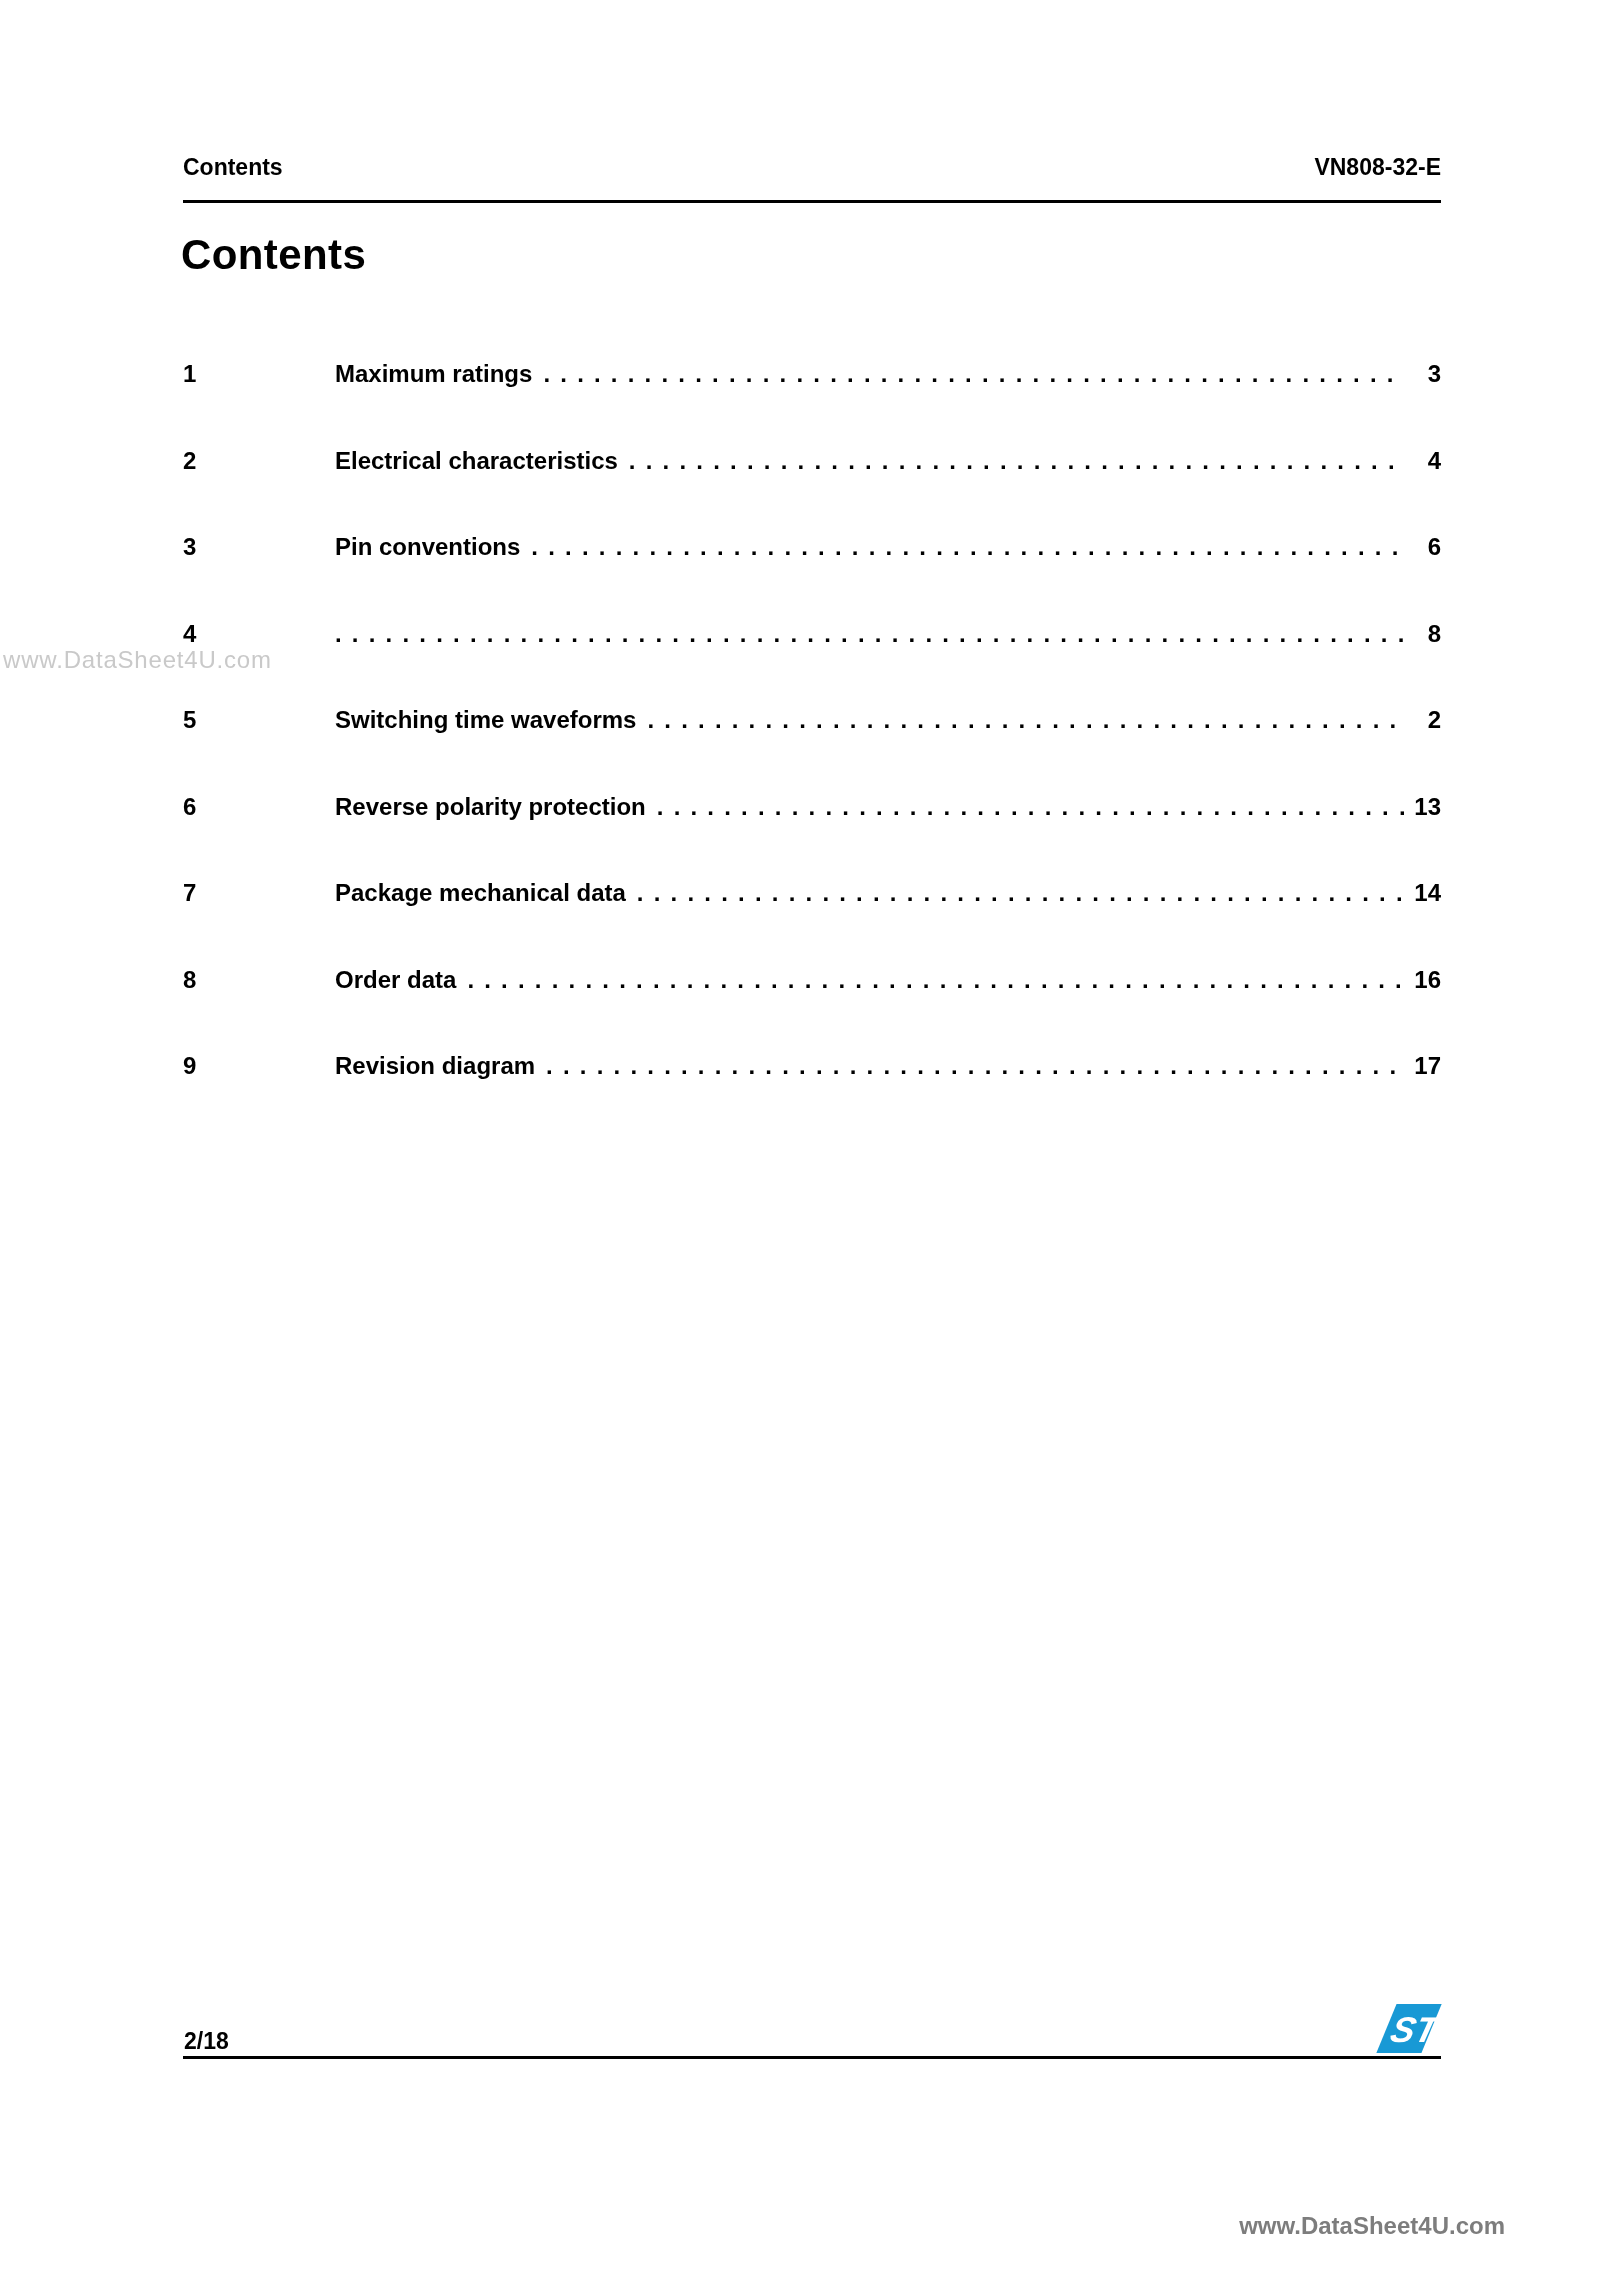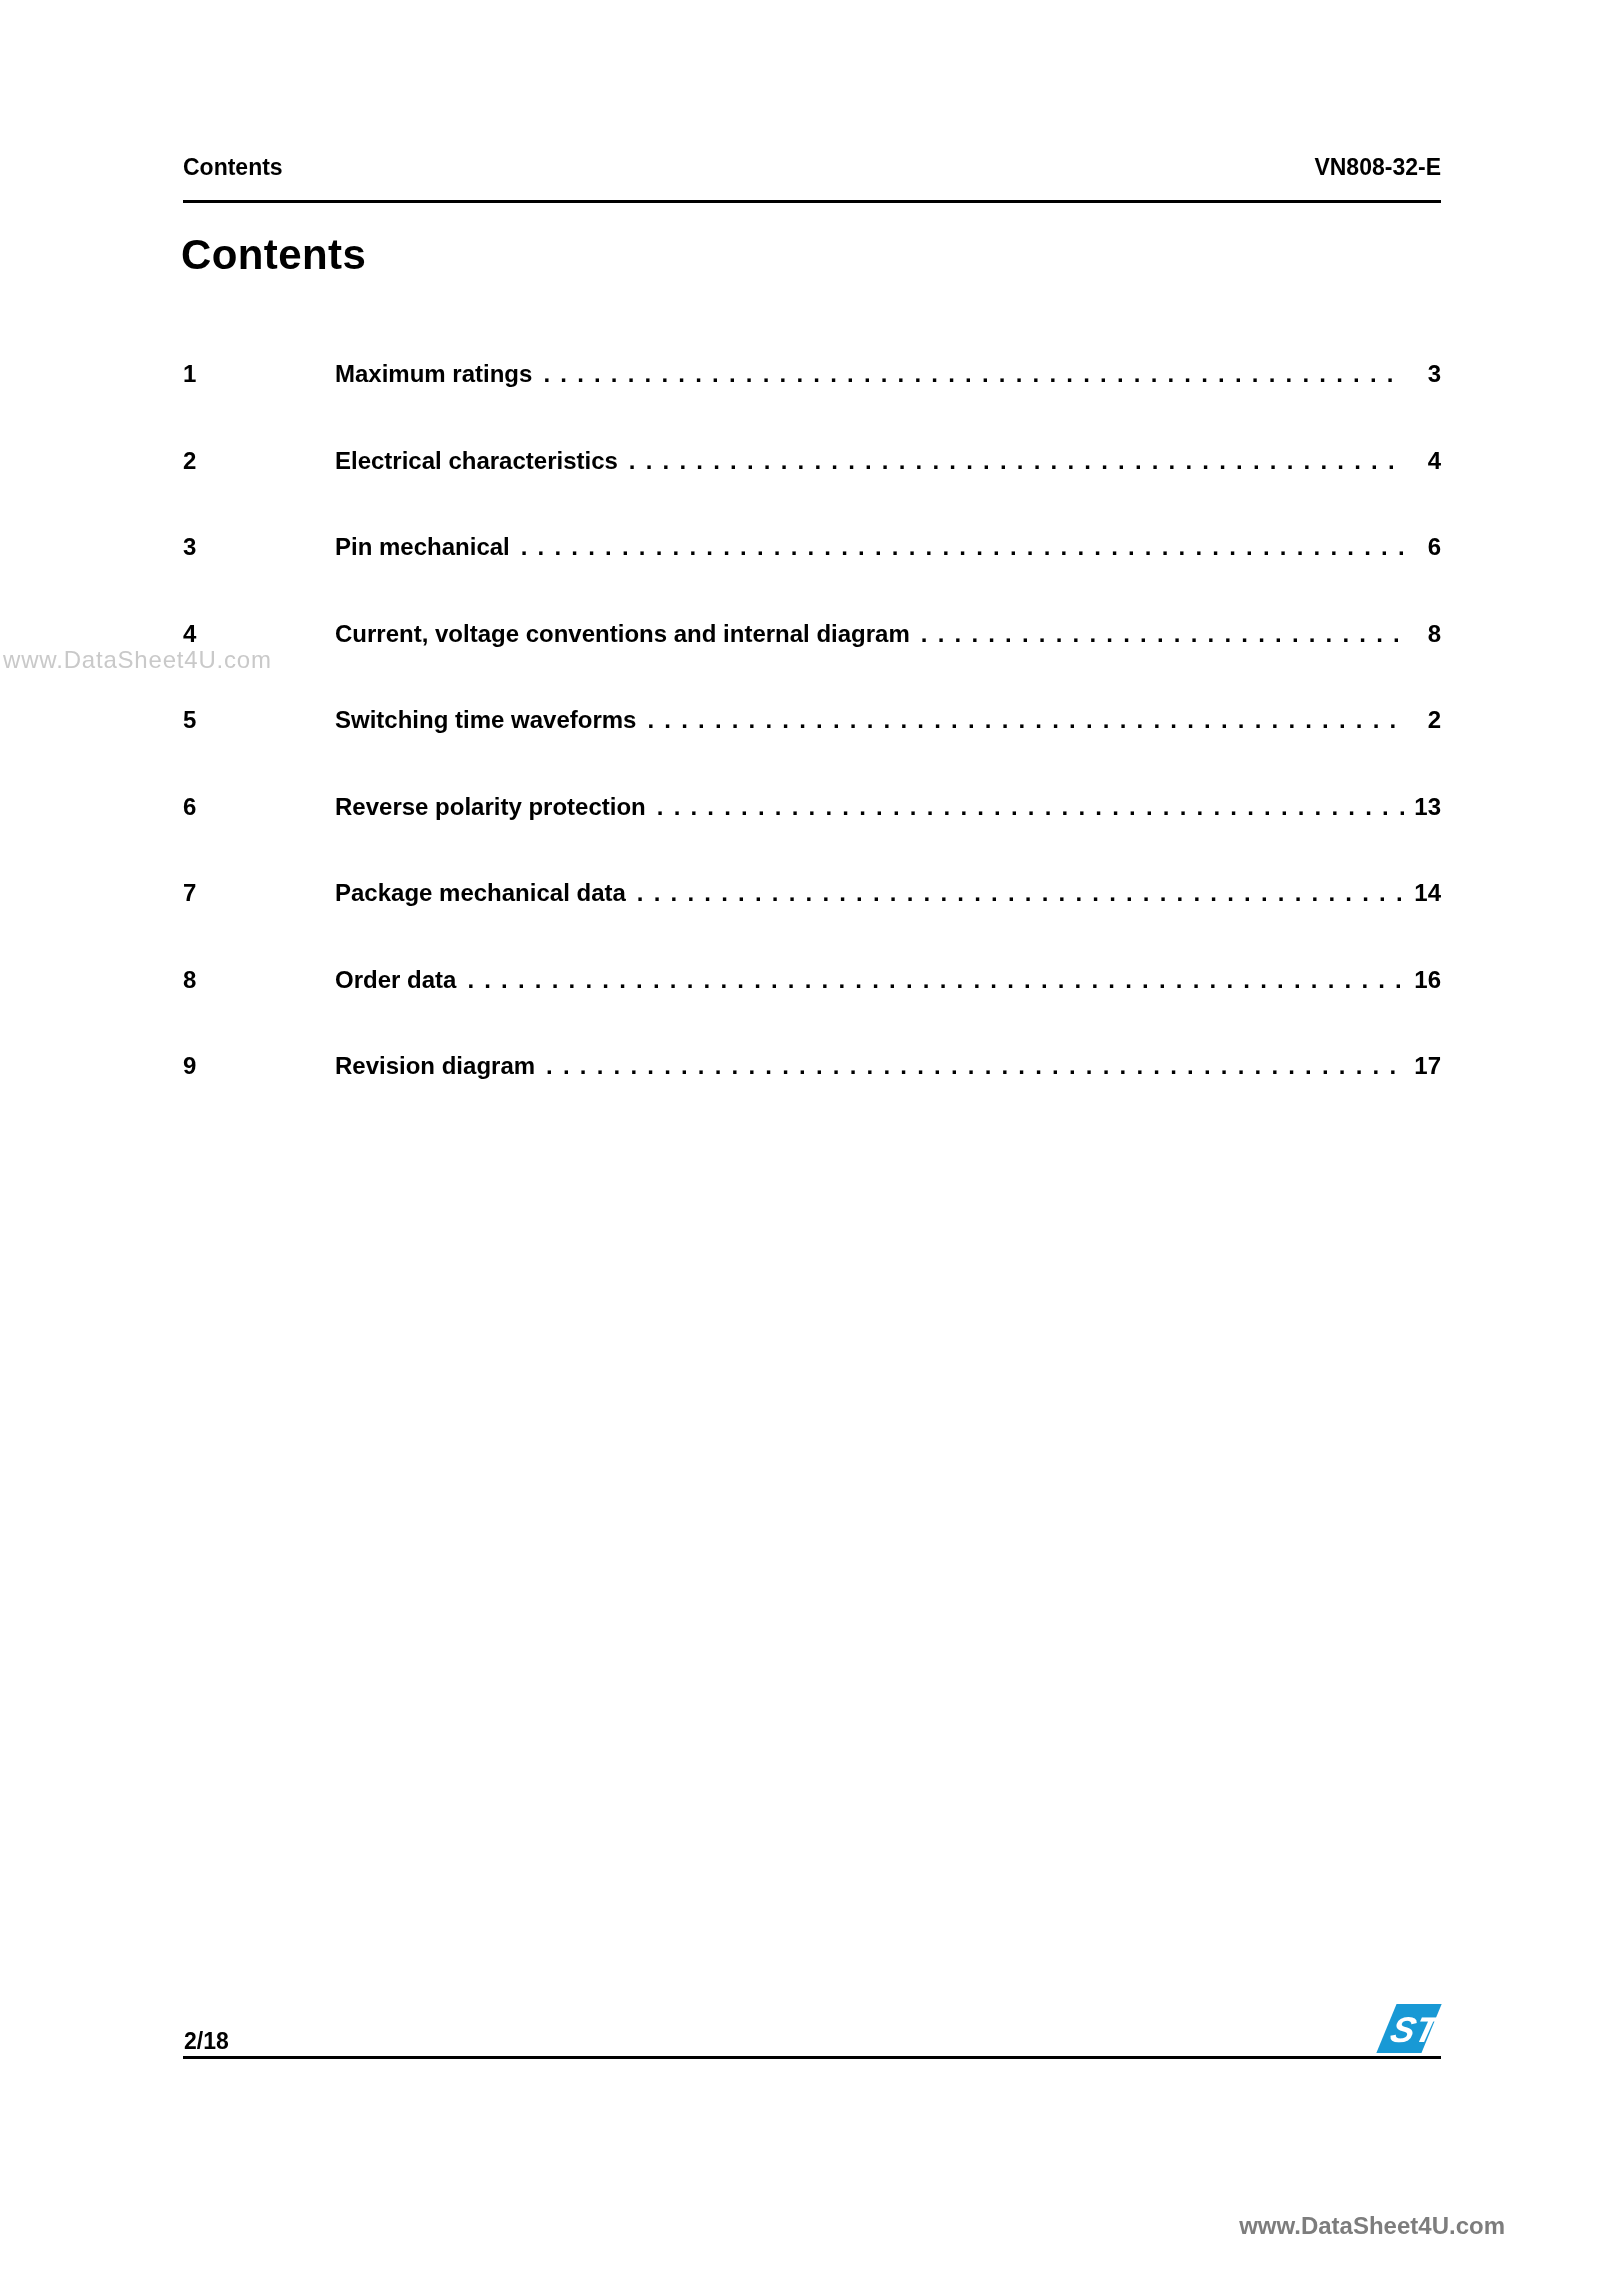--- a/index.html
+++ b/index.html
@@ -98,27 +98,26 @@
       <span class="toc-page">3</span>
     </div>
     <div class="toc-row">
       <span class="toc-num">2</span>
       <span class="toc-title">Electrical characteristics</span>
       <span class="toc-leader">........................................................................................................................</span>
       <span class="toc-page">4</span>
     </div>
     <div class="toc-row">
       <span class="toc-num">3</span>
-      <span class="toc-title">Pin mechanical</span>
+      <span class="toc-title">Pin conventions</span>
       <span class="toc-leader">........................................................................................................................</span>
       <span class="toc-page">6</span>
     </div>
     <div class="toc-row">
       <span class="toc-num">4</span>
-      <span class="toc-title">Current, voltage conventions and internal diagram</span>
       <span class="toc-leader">........................................................................................................................</span>
       <span class="toc-page">8</span>
     </div>
     <div class="toc-row">
       <span class="toc-num">5</span>
       <span class="toc-title">Switching time waveforms</span>
       <span class="toc-leader">........................................................................................................................</span>
       <span class="toc-page">2</span>
     </div>
     <div class="toc-row">

